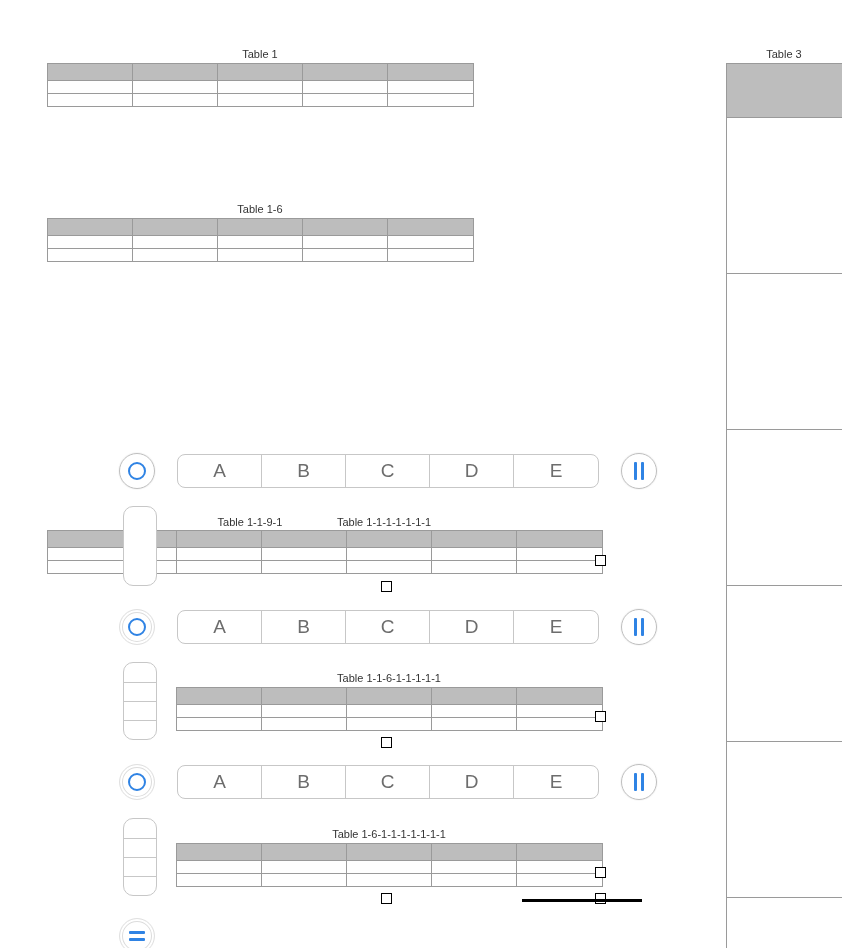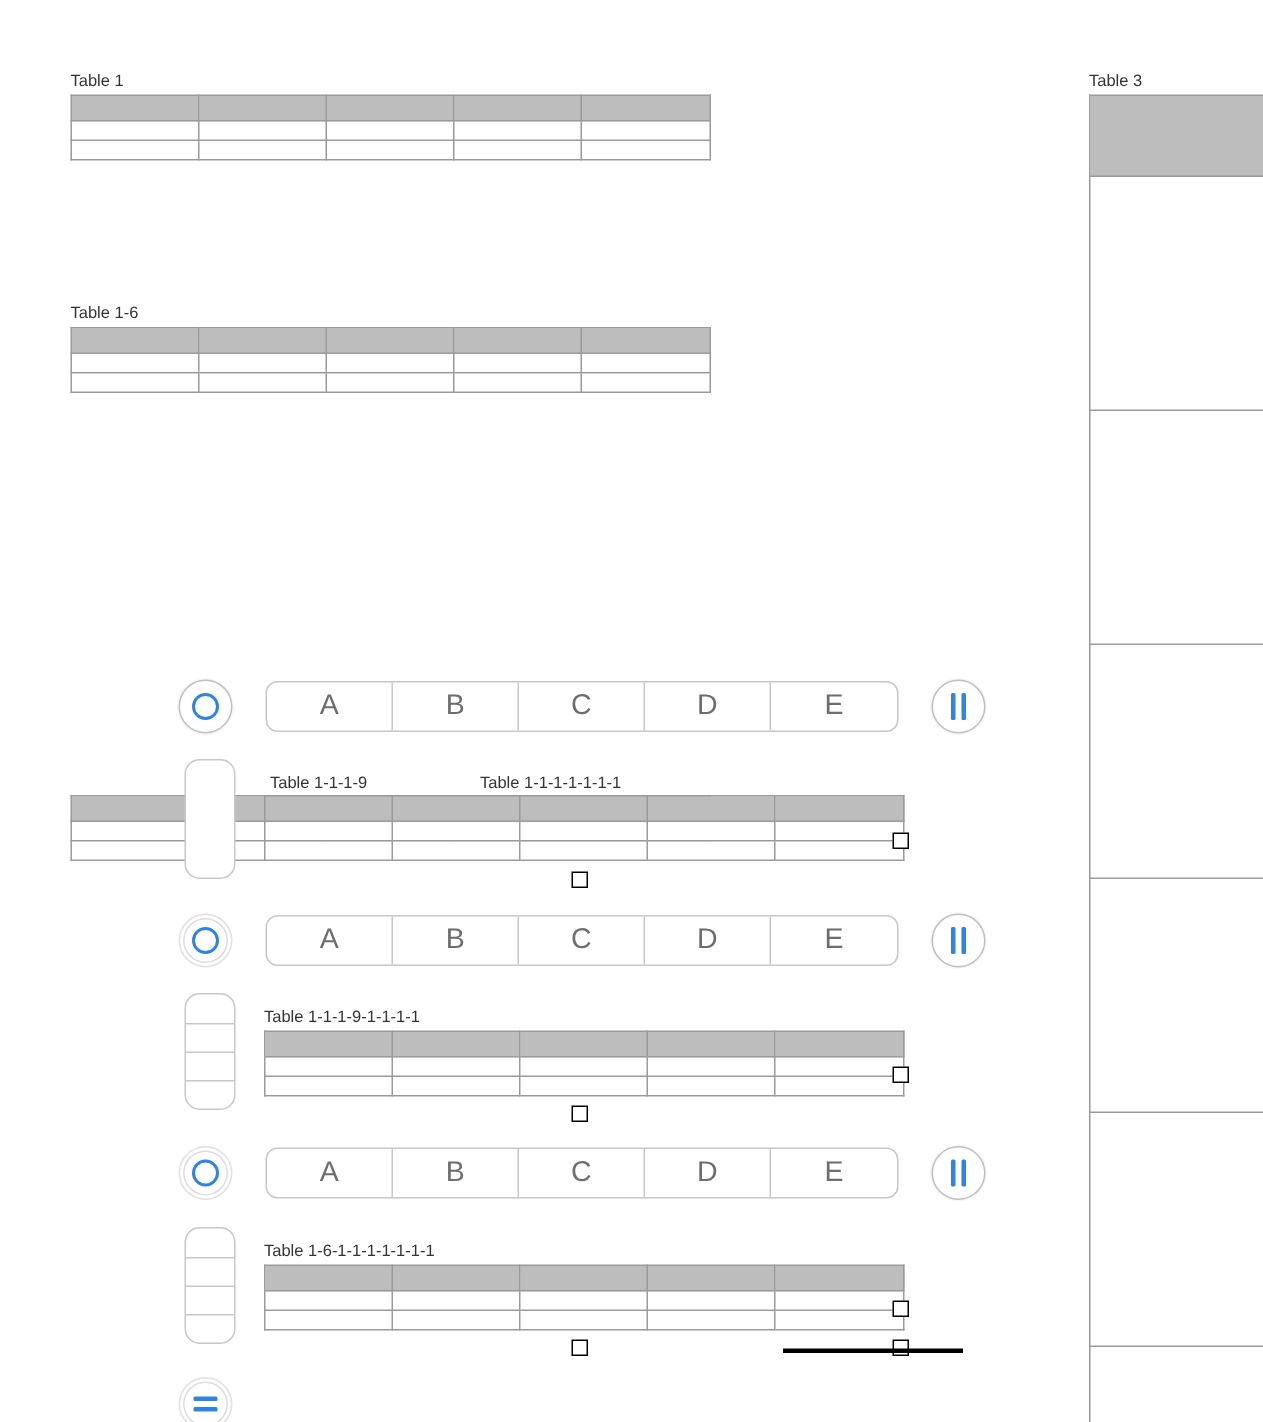--- a/index.html
+++ b/index.html
@@ -10,21 +10,21 @@
     background: #ffffff;
     width: 842px;
     height: 948px;
     overflow: hidden;
     position: relative;
   }
 
   .caption {
     font-size: 11px;
     color: #333;
-    text-align: left;
+    text-align: center;
     position: absolute;
   }
 
   
   .btable {
     position: absolute;
     border-collapse: collapse;
     table-layout: fixed;
   }
   .btable td {
@@ -233,22 +233,22 @@
     <div class="seg">E</div>
   </div>
   <div class="seg-circle">
     <span class="icon-pause">
         <span></span>
         <span></span>
       </span>
   </div>
 </div>
 
-<div class="caption" style="left:180px; top:516px; width:140px;">Table 1-1-1-9</div>
-<div class="caption" style="left:320px; top:516px; width:160px;">Table 1-1-1-1-1-1-1</div>
+<div class="caption" style="left:180px; top:516px; width:140px;">Table 1-1-9-1</div>
+<div class="caption" style="left:304px; top:516px; width:160px;">Table 1-1-1-1-1-1-1</div>
 
 <table class="btable" style="left:47px; top:530px; width:426px;">
   <colgroup>
     <col style="width:85px">
       <col style="width:85px">
       <col style="width:85px">
       <col style="width:85px">
       <col style="width:86px">
   </colgroup>
   <tbody>
@@ -334,21 +334,21 @@
   </div>
 </div>
 
 <div class="vtable" style="left:123px; top:662px;">
   <div class="vrow"></div>
     <div class="vrow"></div>
     <div class="vrow"></div>
     <div class="vrow"></div>
 </div>
 
-<div class="caption" style="left:176px; top:672px; width:426px;">Table 1-1-1-9-1-1-1-1</div>
+<div class="caption" style="left:176px; top:672px; width:426px;">Table 1-1-6-1-1-1-1-1</div>
 <table class="btable" style="left:176px; top:687px; width:426px;">
   <colgroup>
     <col style="width:85px">
       <col style="width:85px">
       <col style="width:85px">
       <col style="width:85px">
       <col style="width:86px">
   </colgroup>
   <tbody>
       <tr class="hdr">

